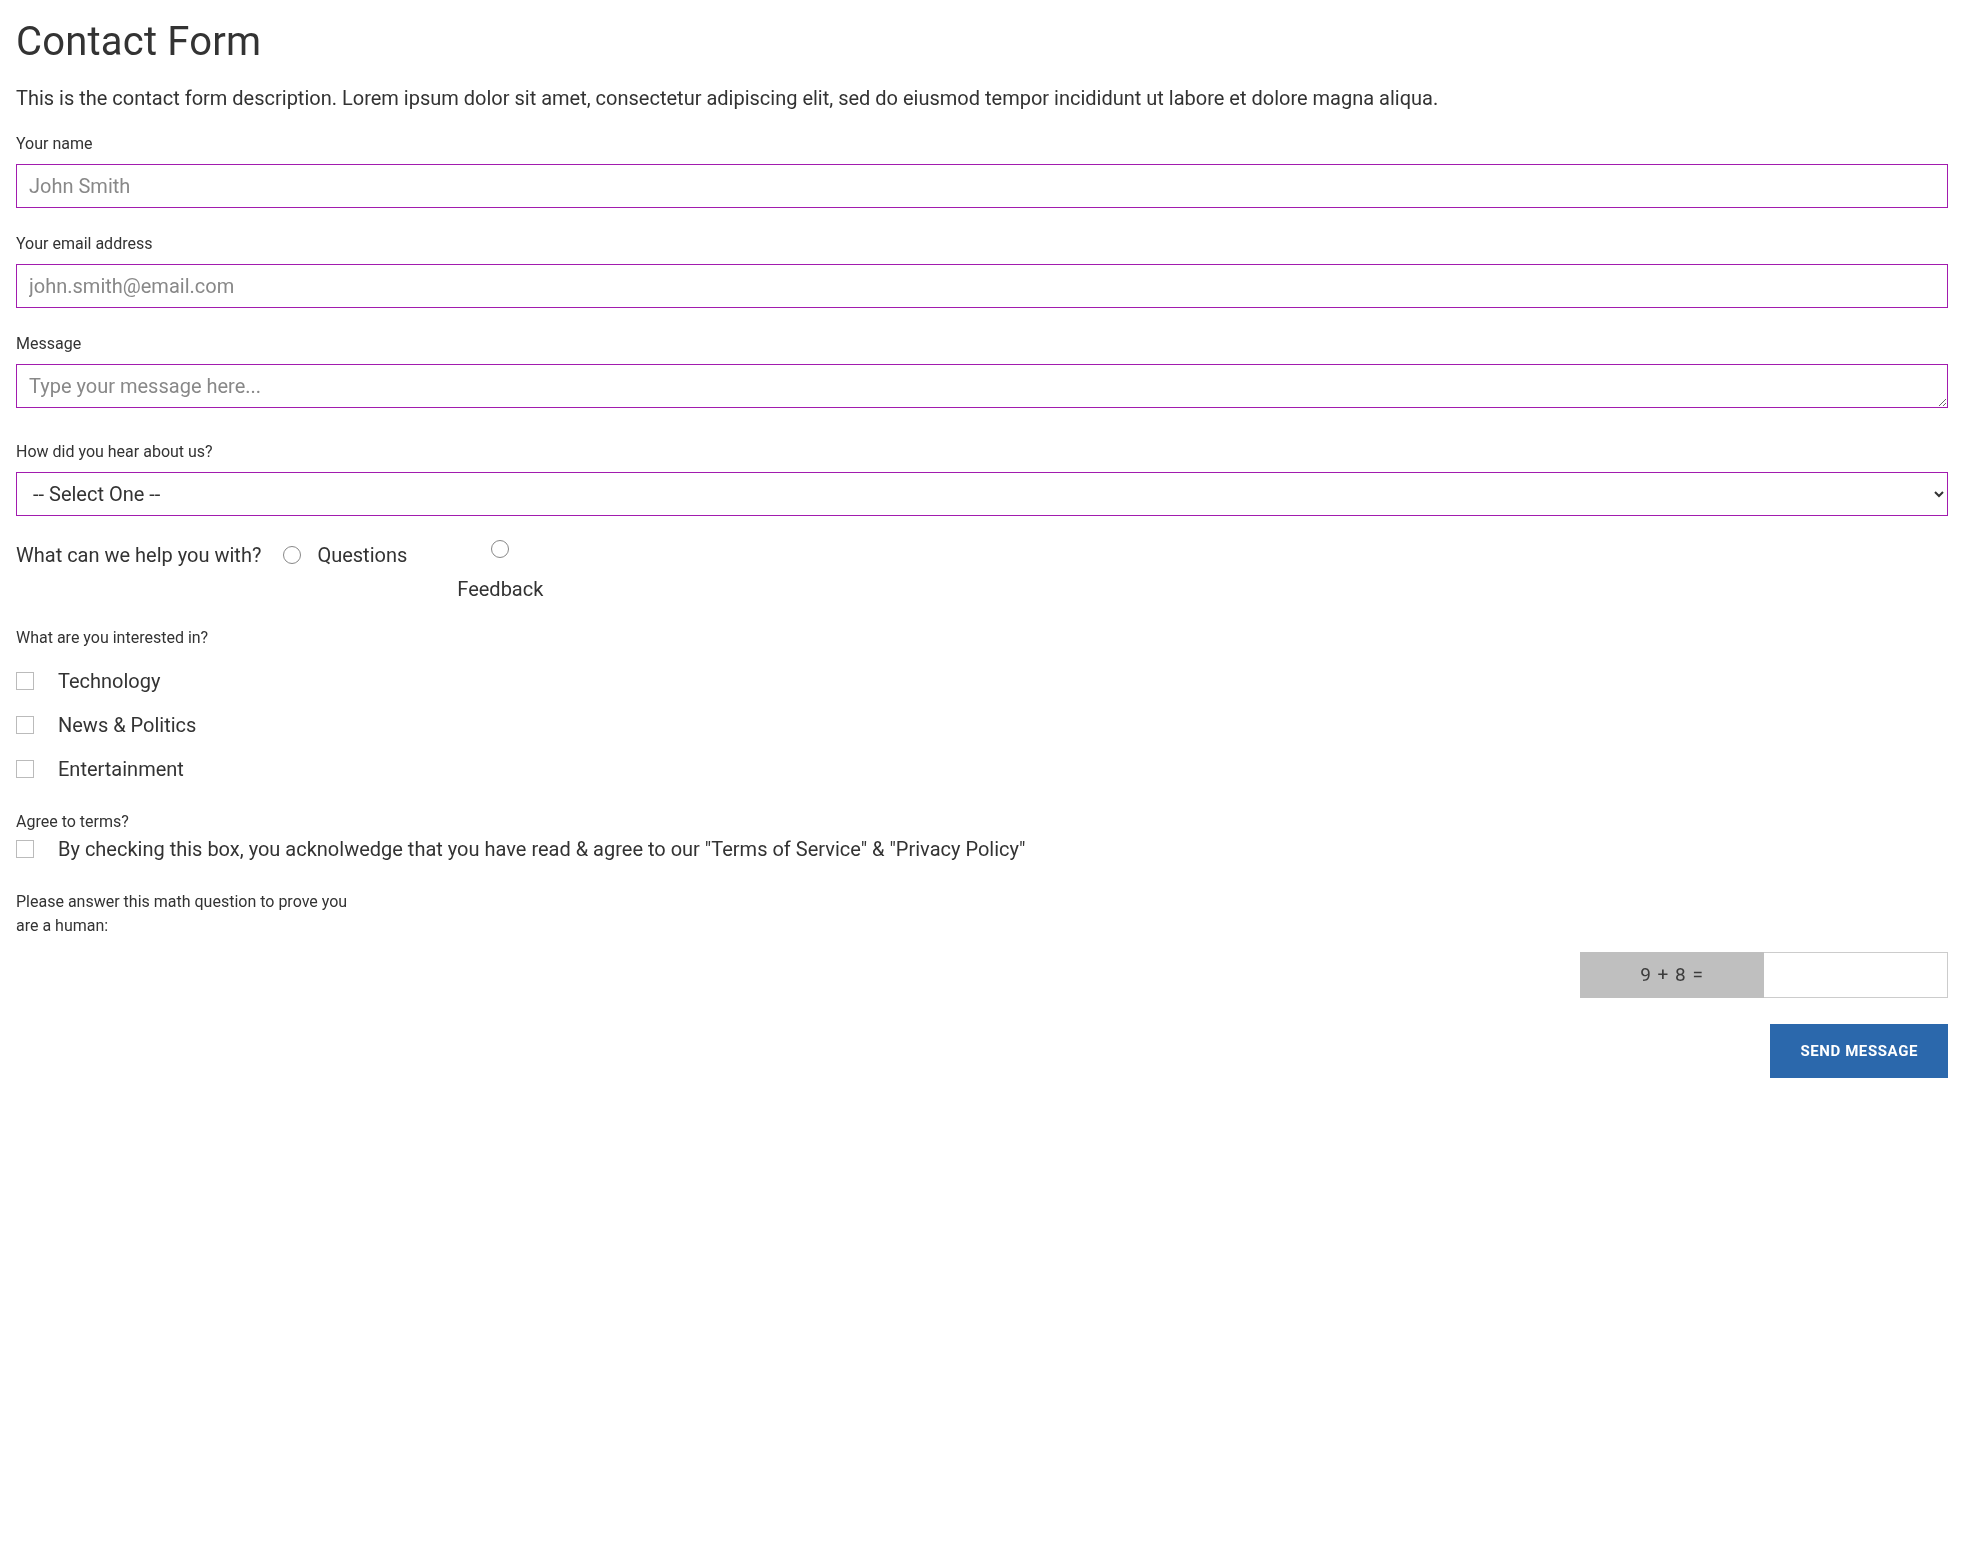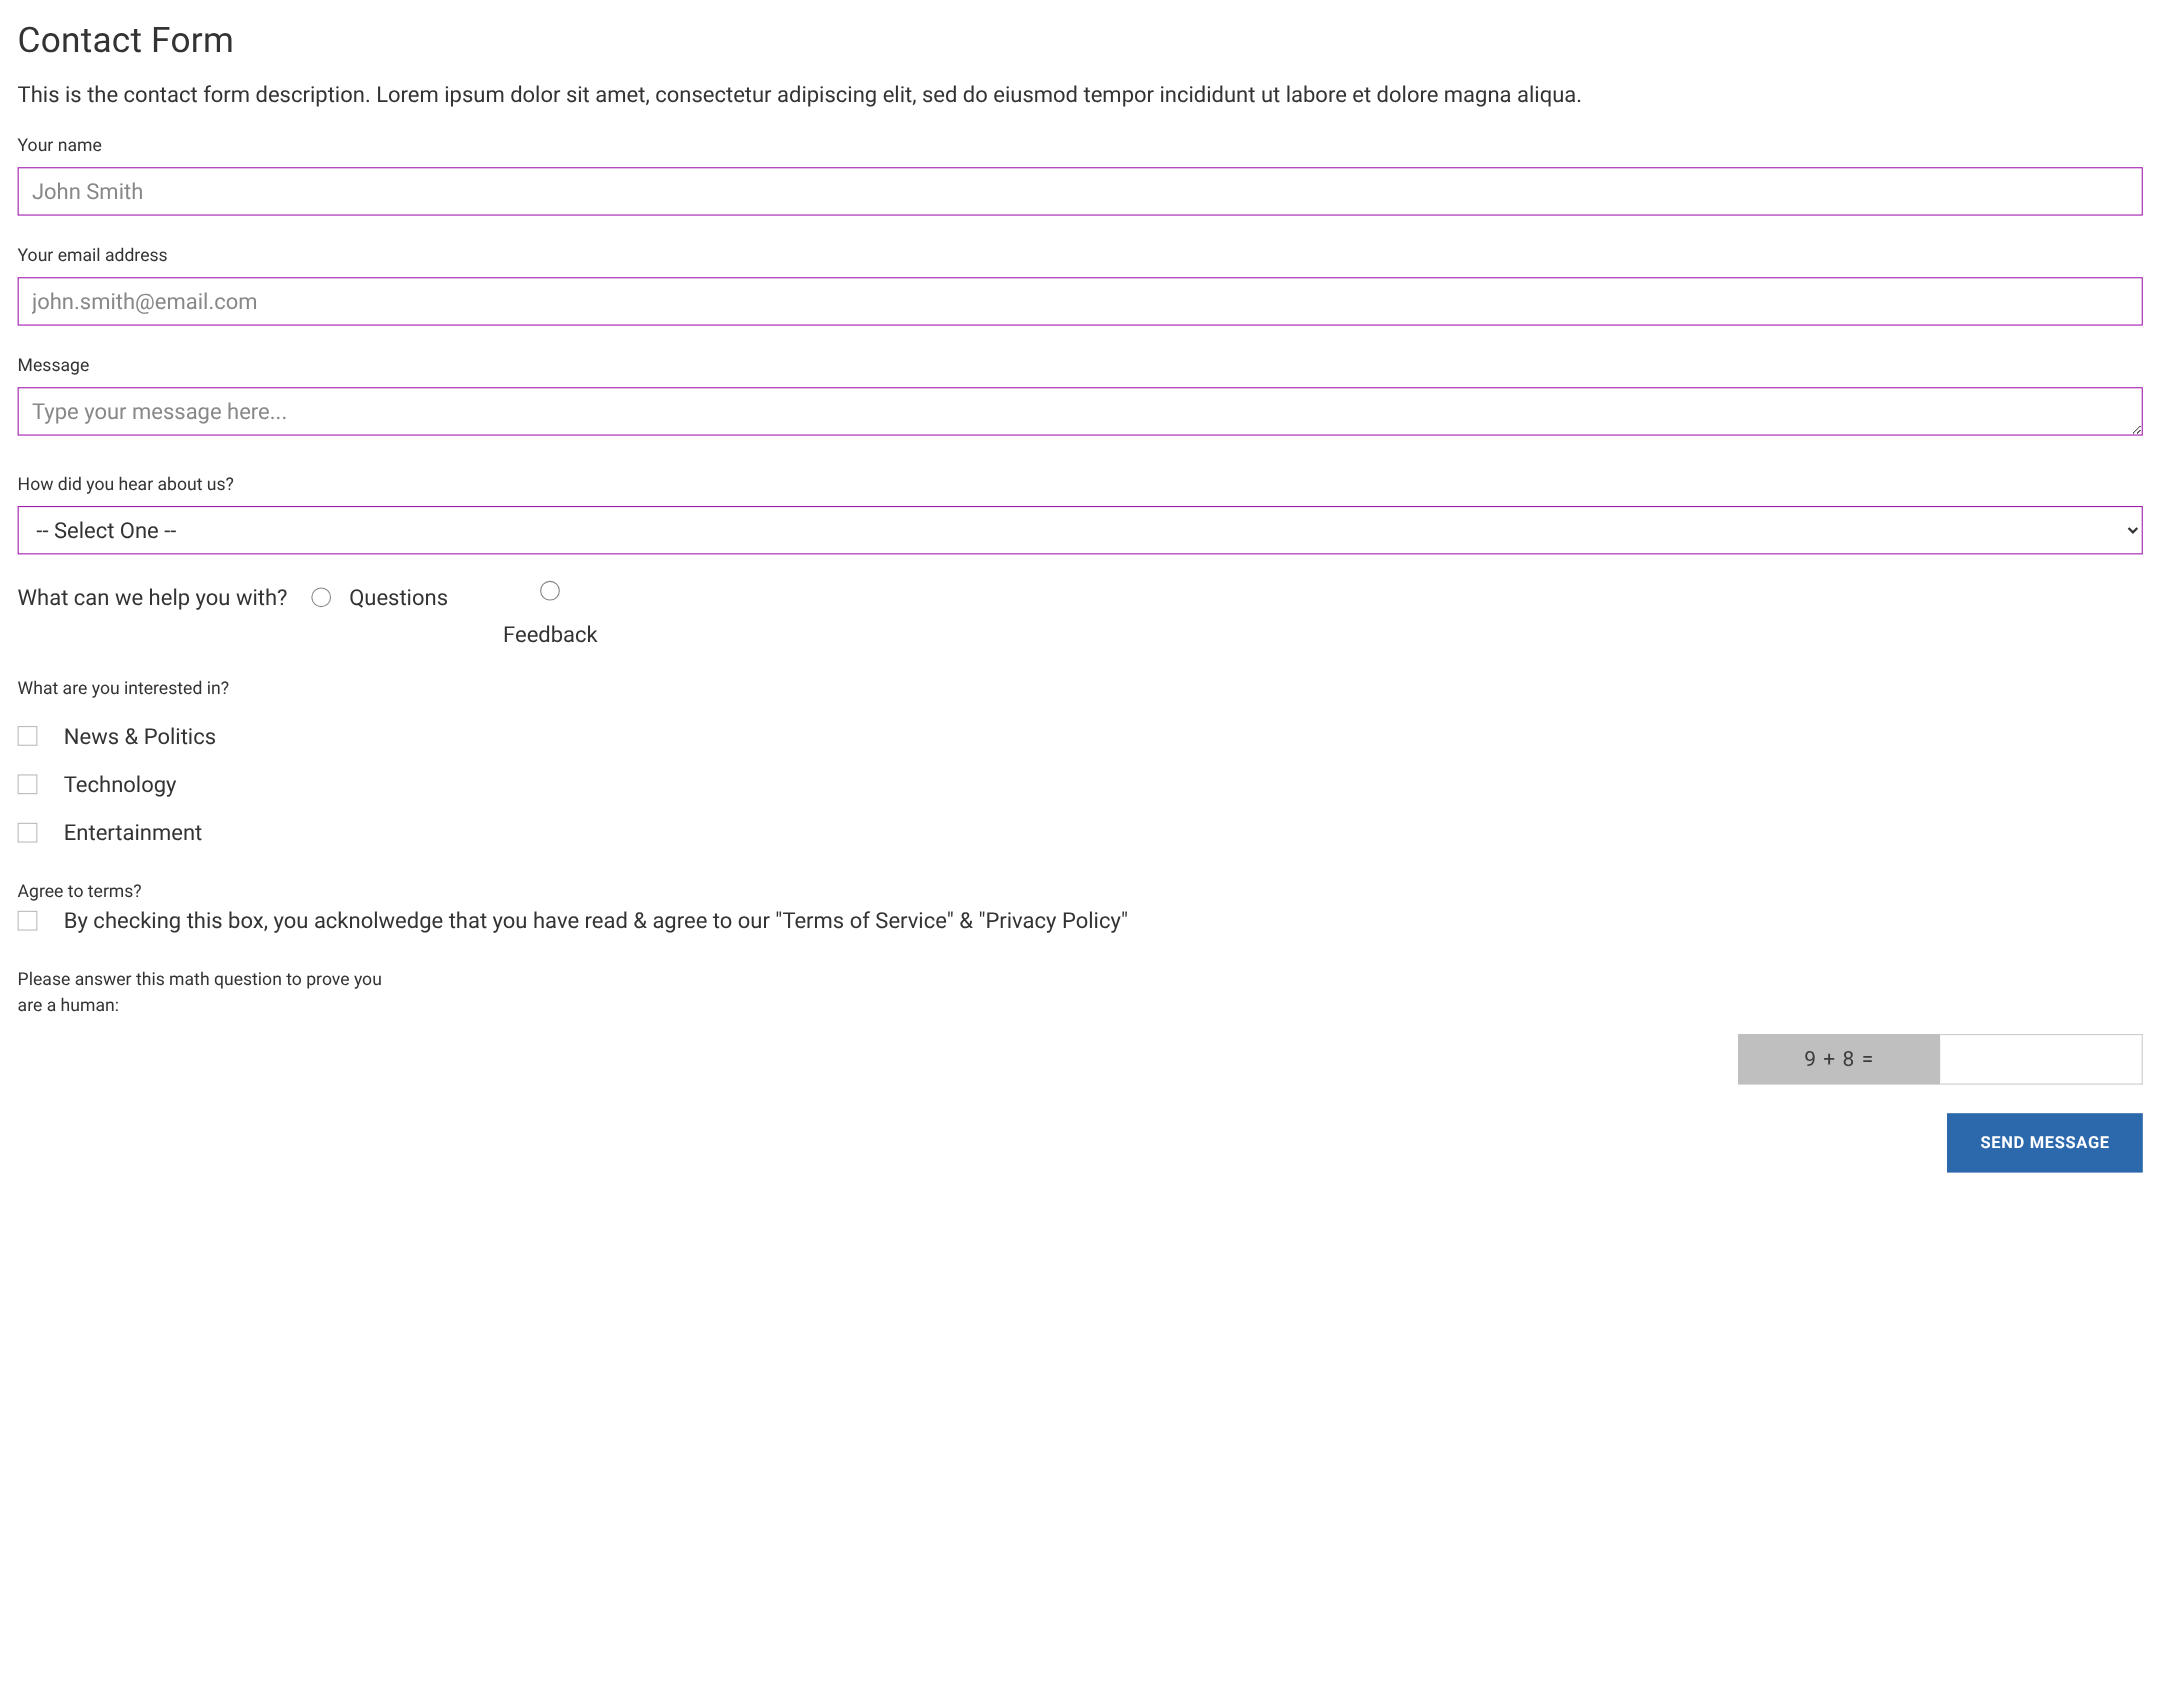--- a/index.html
+++ b/index.html
@@ -5,21 +5,21 @@
     * { box-sizing: border-box; margin: 0; padding: 0; }
     body {
       font-family: "Segoe UI", -apple-system, BlinkMacSystemFont, Roboto, "Helvetica Neue", Arial, sans-serif;
       background: #ffffff;
       color: #333333;
       padding: 12px 16px 24px 16px;
       font-size: 20px;
       line-height: 1.5;
     }
     h1.title {
-      font-size: 32px;
+      font-size: 40px;
       font-weight: 400;
       color: #333333;
       margin-bottom: 10px;
       letter-spacing: 0.2px;
     }
     p.description {
       font-size: 20px;
       color: #333333;
       margin-bottom: 18px;
       line-height: 1.6;
@@ -201,25 +201,25 @@
   <div class="radio-option">
     <input type="radio" class="radio" name="helpwith" style="">
     <span>Feedback</span>
   </div>
 </div>
 
 <div class="section">
   <label class="field-label" style="margin-bottom:16px;">What are you interested in?</label>
   <div class="check-row">
     <input type="checkbox" class="checkbox" style="">
+    <span>Technology</span>
+  </div>
+  <div class="check-row">
+    <input type="checkbox" class="checkbox" style="">
     <span>News &amp; Politics</span>
-  </div>
-  <div class="check-row">
-    <input type="checkbox" class="checkbox" style="">
-    <span>Technology</span>
   </div>
   <div class="check-row">
     <input type="checkbox" class="checkbox" style="">
     <span>Entertainment</span>
   </div>
 </div>
 
 <div class="section">
   <label class="field-label" style="margin-bottom:0;">Agree to terms?</label>
   <div class="check-row">

